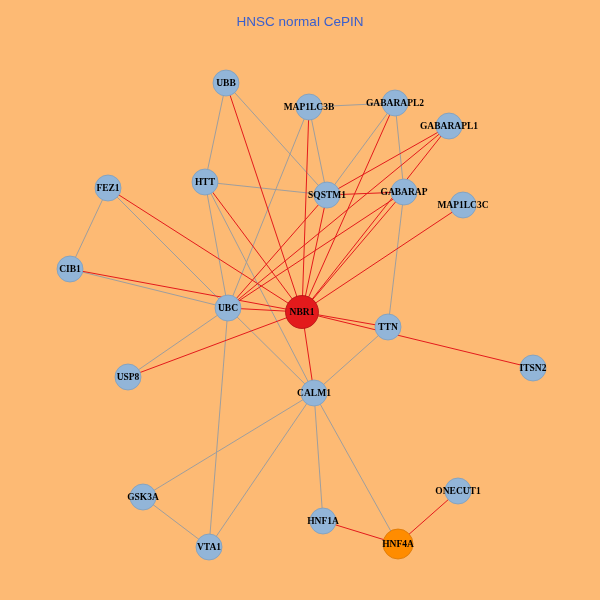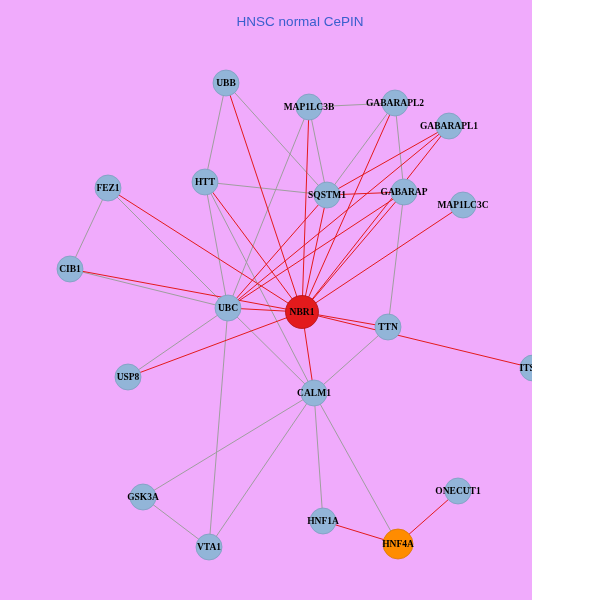--- a/index.html
+++ b/index.html
@@ -2,23 +2,23 @@
 <html><head>
 <meta charset="utf-8">
 <style>
   html, body {
     margin: 0;
     padding: 0;
     background: #ffffff;
   }
   .figure-canvas {
     position: relative;
-    width: 532px;
+    width: 600px;
     height: 600px;
-    background: #f0abfc;
+    background: #fdba74;
     overflow: hidden;
   }
   svg {
     display: block;
   }
   .figure-title {
     font-family: "Liberation Sans", sans-serif;
     font-size: 13.5px;
     font-weight: 400;
   }

